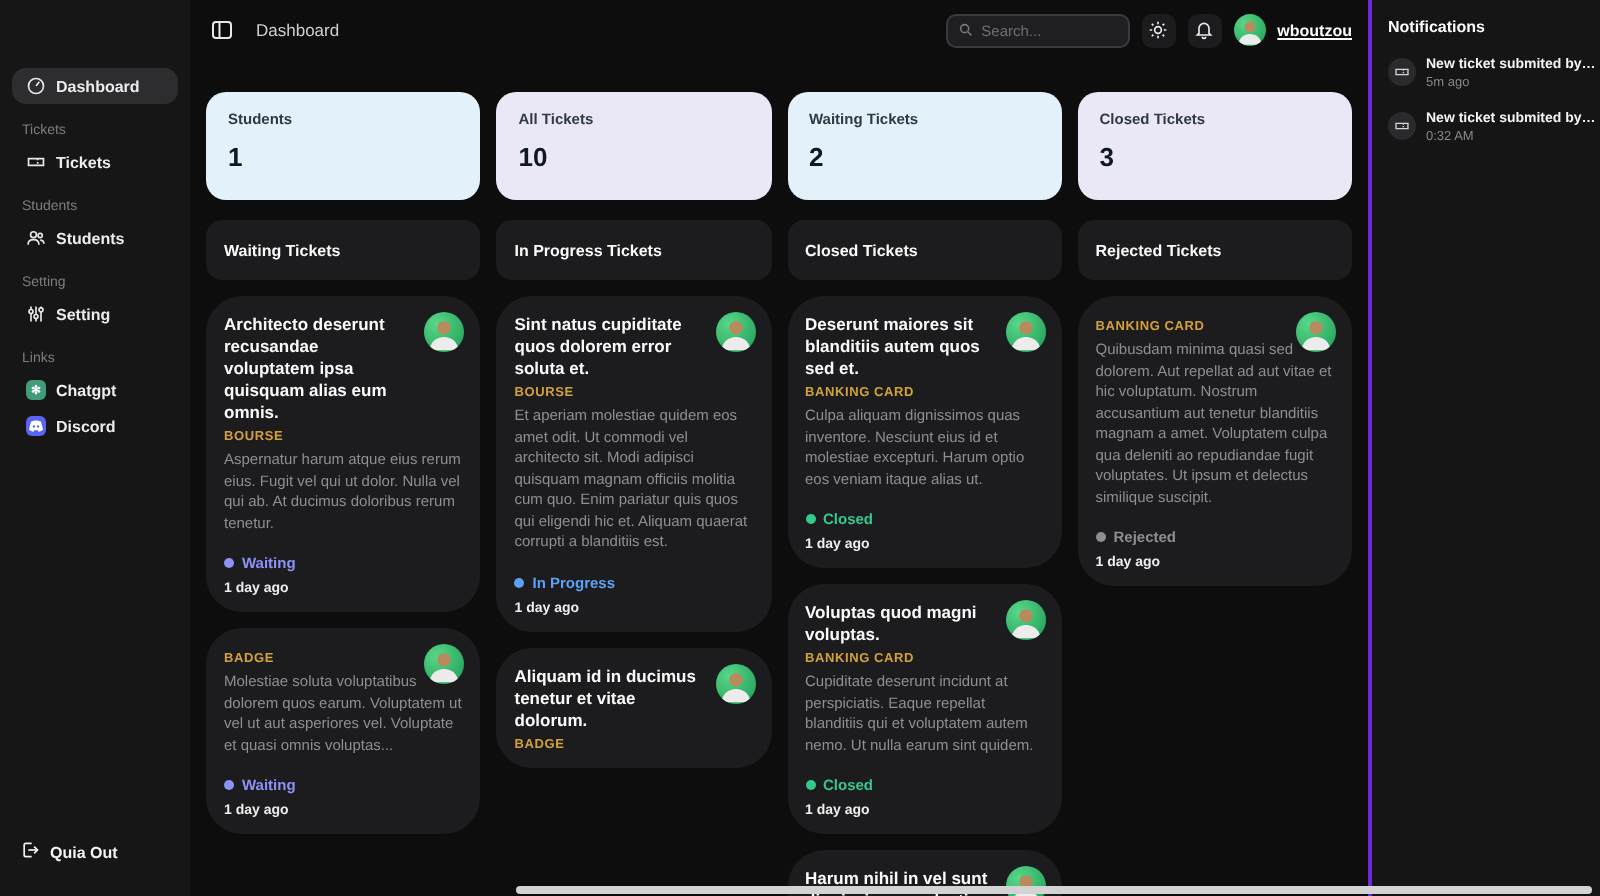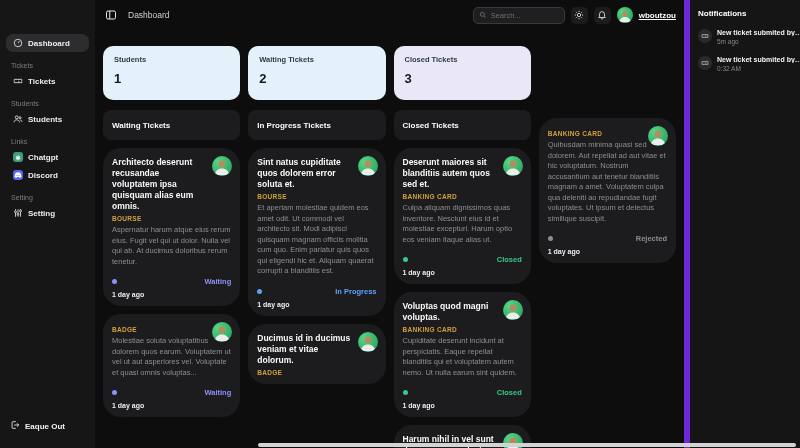--- a/index.html
+++ b/index.html
@@ -56,26 +56,26 @@
   
   .board { display:grid; grid-template-columns:repeat(4,1fr); gap:8px; margin-top:10px; }
   .col-header { background:#1c1c1e; border-radius:8px; height:30px; display:flex; align-items:center;
     padding:0 9px; color:#fafafa; font-size:8px; font-weight:700; }
   .tickets { display:flex; flex-direction:column; gap:8px; margin-top:8px; }
   .ticket { background:#1c1c1e; border-radius:18px; padding:9px 9px 8px; position:relative; cursor:pointer; }
   .ticket .avatar { position:absolute; top:8px; right:8px; width:20px; height:20px; }
   .t-title { color:#fafafa; font-size:8.5px; font-weight:700; line-height:1.3; padding-right:25px; }
   .t-badge { margin-top:3px; font-size:6.5px; font-weight:700; letter-spacing:.3px; color:#d2a13c; }
   .t-desc { margin-top:3px; font-size:7.5px; line-height:1.4; color:#8e8e93; }
-  .t-status { margin-top:10px; display:flex; align-items:center; gap:4px; font-size:7.5px; font-weight:600;justify-content:space-between; }
+  .t-status { margin-top:10px; display:flex; align-items:center; gap:4px; font-size:7.5px; font-weight:600; }
   .t-dot { width:5px; height:5px; border-radius:50%; background:currentColor; flex:0 0 auto; }
   .t-time { margin-top:5px; font-size:7px; font-weight:700; color:#ededee; }
 
   
-  .notif-panel { background:#151516; border-left:6px solid #6d28d9; padding:9px 8px; }
+  .notif-panel { background:#151516; border-left:2px solid #6d28d9; padding:9px 8px; }
   .notif-title { color:#fff; font-size:8px; font-weight:700; }
   .notif-item { display:flex; gap:5px; margin-top:11px; align-items:flex-start; cursor:pointer; }
   .notif-icn { width:14px; height:14px; border-radius:50%; background:#2a2a2d; color:#d6d6d9;
     display:flex; align-items:center; justify-content:center; flex:0 0 auto; }
   .notif-icn svg { width:8px; height:8px; }
   .notif-text { color:#f4f4f5; font-size:7px; font-weight:700; white-space:nowrap; overflow:hidden;
     text-overflow:ellipsis; max-width:85px; }
   .notif-time { color:#86868b; font-size:6.5px; margin-top:2px; }
 
   
@@ -119,20 +119,37 @@
   <div class="side-item">
     <span class="icn">
                 <svg viewBox="0 0 24 24" fill="none" stroke="currentColor" stroke-width="2">
                   <circle cx="9" cy="8" r="3.5"></circle>
                   <path d="M2.5 20c0-4 3-6 6.5-6s6.5 2 6.5 6"></path>
                   <circle cx="17" cy="9" r="2.5"></circle>
                   <path d="M17 14.5c2.8 0 4.5 2 4.5 4.5"></path>
                 </svg>
               </span>
     <span class="lbl">Students</span>
+  </div>
+</div>
+  </div>
+
+  <div>
+    <div class="side-section-label">Setting</div>
+    <div>
+  <div class="side-item">
+    <span class="icn">
+                <svg viewBox="0 0 24 24" fill="none" stroke="currentColor" stroke-width="2">
+                  <path d="M6 3v18M12 3v18M18 3v18"></path>
+                  <circle cx="6" cy="9" r="2.4" fill="#161617"></circle>
+                  <circle cx="12" cy="15" r="2.4" fill="#161617"></circle>
+                  <circle cx="18" cy="7" r="2.4" fill="#161617"></circle>
+                </svg>
+              </span>
+    <span class="lbl">Setting</span>
   </div>
 </div>
   </div>
 
   <div>
     <div class="side-section-label">Links</div>
     <div>
   <div class="side-item">
     <span class="icn">
                 <span class="mini chatgpt">✻</span>
@@ -147,47 +164,30 @@
                     <path d="M6 7c4-2.2 8-2.2 12 0l2.5 9.5c-3 2.3-5.5 2.3-5.5 2.3l-.8-1.8h-4.4l-.8 1.8s-2.5 0-5.5-2.3z" fill="#fff"></path>
                     <circle cx="9.6" cy="12.5" r="1.4" fill="#5865f2"></circle>
                     <circle cx="14.4" cy="12.5" r="1.4" fill="#5865f2"></circle>
                   </svg>
                 </span>
               </span>
     <span class="lbl">Discord</span>
   </div>
 </div>
   </div>
-
-  <div>
-    <div class="side-section-label">Setting</div>
-    <div>
-  <div class="side-item">
-    <span class="icn">
-                <svg viewBox="0 0 24 24" fill="none" stroke="currentColor" stroke-width="2">
-                  <path d="M6 3v18M12 3v18M18 3v18"></path>
-                  <circle cx="6" cy="9" r="2.4" fill="#161617"></circle>
-                  <circle cx="12" cy="15" r="2.4" fill="#161617"></circle>
-                  <circle cx="18" cy="7" r="2.4" fill="#161617"></circle>
-                </svg>
-              </span>
-    <span class="lbl">Setting</span>
-  </div>
-</div>
-  </div>
 </div>
     <div class="signout">
       <span>
         <svg viewBox="0 0 24 24" fill="none" stroke="currentColor" stroke-width="2">
             <path d="M14 4H7a2 2 0 0 0-2 2v12a2 2 0 0 0 2 2h7"></path>
             <path d="M10 12h11"></path>
             <path d="M17 8l4 4-4 4"></path>
           </svg>
       </span>
-      <span>Eaque Out</span>
+      <span>Quia Out</span>
     </div>
   </aside>
 
   <div class="main">
     <header class="topbar">
       <div class="tb-left">
         <button class="ghost-btn">
           <svg viewBox="0 0 24 24" fill="none" stroke="currentColor" stroke-width="2">
               <rect x="3" y="4" width="18" height="16" rx="3"></rect>
               <line x1="9.5" y1="4" x2="9.5" y2="20"></line>
@@ -226,20 +226,24 @@
         <span class="username">wboutzou</span>
       </div>
     </header>
 
     <div class="stats-row" id="stats-row">
   <div class="stat-card" style="background: rgb(227, 241, 250);">
     <div class="stat-label">Students</div>
     <div class="stat-value">1</div>
   </div>
 
+  <div class="stat-card" style="background: rgb(234, 232, 246);">
+    <div class="stat-label">All Tickets</div>
+    <div class="stat-value">10</div>
+  </div>
 
   <div class="stat-card" style="background: rgb(227, 241, 250);">
     <div class="stat-label">Waiting Tickets</div>
     <div class="stat-value">2</div>
   </div>
 
   <div class="stat-card" style="background: rgb(234, 232, 246);">
     <div class="stat-label">Closed Tickets</div>
     <div class="stat-value">3</div>
   </div>
@@ -303,21 +307,21 @@
     <div class="t-time">1 day ago</div>
   </div>
 
   <div class="ticket">
     <span class="avatar">
       <svg viewBox="0 0 24 24">
                   <circle cx="12" cy="9.5" r="4" fill="#b98a5e"></circle>
                   <path d="M3.5 23c0-5 4-8 8.5-8s8.5 3 8.5 8z" fill="#ececec"></path>
                 </svg>
     </span>
-    <div class="t-title">Ducimus id in ducimus veniam et vitae dolorum.</div>
+    <div class="t-title">Aliquam id in ducimus tenetur et vitae dolorum.</div>
     <div class="t-badge">BADGE</div>
 
   </div>
 
 </div>
   </div>
 
   <div>
     <div class="col-header">Closed Tickets</div>
     <div class="tickets">
@@ -362,20 +366,21 @@
                   <path d="M3.5 23c0-5 4-8 8.5-8s8.5 3 8.5 8z" fill="#ececec"></path>
                 </svg>
     </span>
     <div class="t-title">Harum nihil in vel sunt dignissimos molestiae.</div>
 
   </div>
 </div>
   </div>
 
   <div>
+    <div class="col-header">Rejected Tickets</div>
     <div class="tickets">
   <div class="ticket">
     <span class="avatar">
       <svg viewBox="0 0 24 24">
                   <circle cx="12" cy="9.5" r="4" fill="#b98a5e"></circle>
                   <path d="M3.5 23c0-5 4-8 8.5-8s8.5 3 8.5 8z" fill="#ececec"></path>
                 </svg>
     </span>
     <div class="t-badge">BANKING CARD</div>
     <div class="t-desc">Quibusdam minima quasi sed dolorem. Aut repellat ad aut vitae et hic voluptatum. Nostrum accusantium aut tenetur blanditiis magnam a amet. Voluptatem culpa qua deleniti ao repudiandae fugit voluptates. Ut ipsum et delectus similique suscipit.</div>

